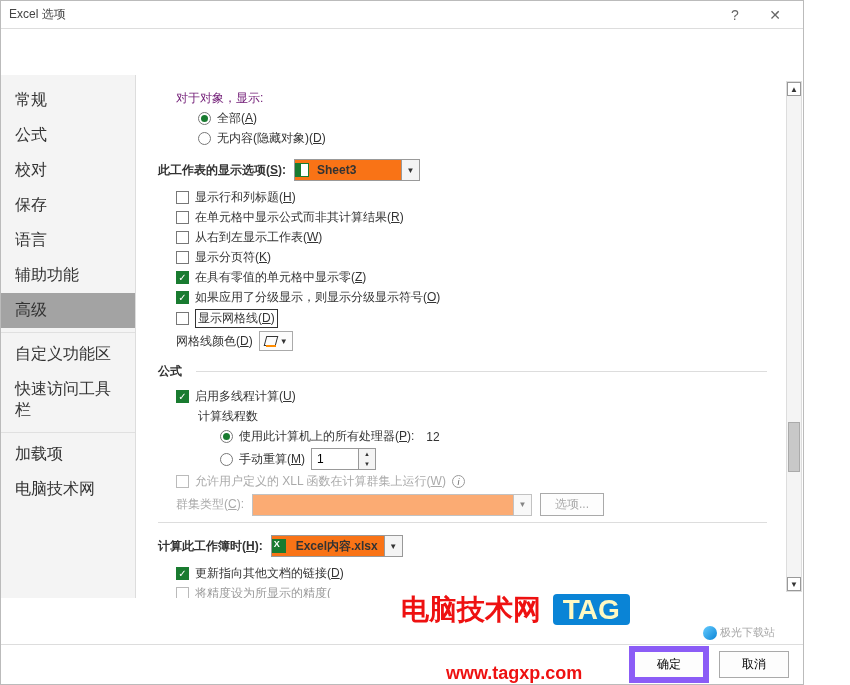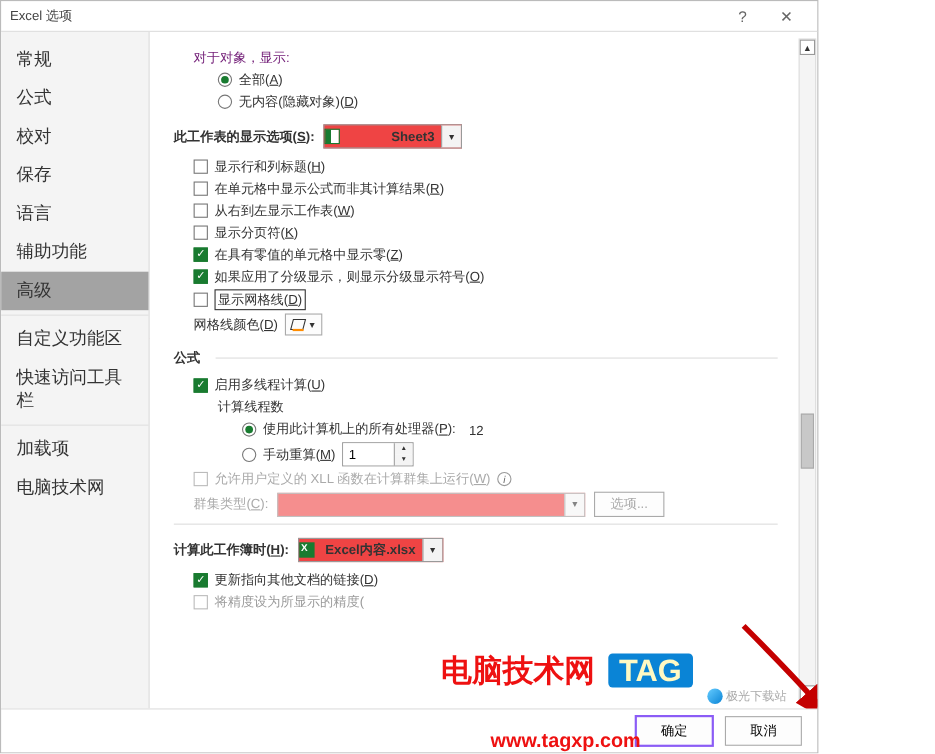--- a/index.html
+++ b/index.html
@@ -1,17 +1,17 @@
 <!DOCTYPE html>
 <html><head>
 <meta charset="utf-8">
 <style>
 * { box-sizing: border-box; margin: 0; padding: 0; }
 body { font-family: "Microsoft YaHei", "Segoe UI", sans-serif; font-size: 12px; background: #fff; color: #333; }
-.window { width: 744px; height: 685px; border: 1px solid #bbb; display: flex; flex-direction: column; position: relative; }
+.window { width: 804px; height: 685px; border: 1px solid #bbb; display: flex; flex-direction: column; position: relative; gap: 46px; }
 .titlebar { height: 28px; display: flex; align-items: center; padding: 0 8px; border-bottom: 1px solid #ddd; }
 .titlebar-title { flex: 1; font-size: 12px; color: #444; }
 .titlebar-btn { width: 40px; height: 28px; display: flex; align-items: center; justify-content: center; color: #666; font-size: 14px; cursor: pointer; }
 .body { flex: 1; display: flex; overflow: hidden; }
 .sidebar { width: 135px; background: #f4f4f4; border-right: 1px solid #ddd; padding-top: 8px; }
 .sidebar-item { padding: 7px 14px; cursor: pointer; font-size: 16px; color: #333; }
 .sidebar-item.active { background: #a3a3a3; }
 .sidebar-sep { height: 1px; background: #e0e0e0; margin: 4px 0; }
 .content { flex: 1; position: relative; overflow: hidden; }
 .content-inner { position: absolute; inset: 0 18px 0 0; overflow-y: auto; padding: 12px 18px 12px 22px; }
@@ -22,42 +22,42 @@
 .indent2 { margin-left: 40px; }
 .indent3 { margin-left: 62px; }
 .radio, .checkbox { width: 13px; height: 13px; margin-right: 6px; border: 1px solid #777; display: inline-flex; align-items: center; justify-content: center; vertical-align: middle; }
 .radio { border-radius: 50%; }
 .radio.checked::after { content: ""; width: 7px; height: 7px; border-radius: 50%; background: #197b30; }
 .checkbox.checked { background: #197b30; border-color: #197b30; color: #fff; font-size: 10px; line-height: 1; }
 .checkbox.checked::after { content: "✓"; }
 .checkbox.disabled, .disabled { color: #aaa; border-color: #bbb; }
 .section-title { font-weight: bold; margin: 12px 0 8px 0; display: flex; align-items: center; gap: 8px; }
 .mnemonic { text-decoration: underline; }
-.combo { display: inline-flex; align-items: center; border: 1px solid #999; height: 22px; background: #ef4444; text-align: right; }
+.combo { display: inline-flex; align-items: center; border: 1px solid #999; height: 22px; background: #f97316; }
 .combo-text { padding: 0 6px; min-width: 90px; font-size: 12px; }
 .combo-btn { width: 18px; height: 100%; border-left: 1px solid #999; display: flex; align-items: center; justify-content: center; font-size: 8px; color: #333; background: #f4f4f4; }
 .sheet-icon { width: 14px; height: 14px; margin-right: 2px; border: 1px solid #197b30; display: inline-flex; background: linear-gradient(to right, #197b30 40%, #fff 40%); }
 .excel-icon { width: 14px; height: 14px; margin-right: 4px; display:inline-block; background:#197b30; position:relative; }
 .excel-icon::after { content:"X"; color:#fff; font-size:9px; font-weight:bold; position:absolute; left:2px; top:0; }
 .color-btn { display: inline-flex; align-items: center; border: 1px solid #aaa; padding: 2px 4px; background: #fcfcfc; margin-left: 6px; }
 .bucket { width: 14px; height: 14px; display:inline-block; position:relative; margin-right:2px;}
 .bucket::before { content:""; position:absolute; width:10px;height:8px;border:1px solid #333; transform: skewX(-15deg); left:1px; top:2px; }
 .bucket::after { content:""; position:absolute; width:10px;height:2px;background:#ff8c00; left:2px; bottom:1px;}
 .info-icon { width:13px;height:13px;border:1px solid #999;border-radius:50%;display:inline-flex;align-items:center;justify-content:center;font-size:9px;color:#666;margin-left:6px; font-style: italic;}
 .spinner { display:inline-flex; border:1px solid #999; height:22px; margin-left:6px;}
 .spinner input { border:none; width:46px; padding:0 5px; font-size:12px; outline:none;}
 .spinner-btns { display:flex; flex-direction:column; border-left:1px solid #999;}
 .spinner-btns div { width:16px; height:10px; font-size:6px; display:flex; align-items:center; justify-content:center; background:#f4f4f4; }
 .btn { border:1px solid #aaa; background:#fdfdfd; padding:2px 14px; font-size:12px; cursor:pointer; }
 .btn.disabled { color:#aaa; cursor:default;}
 .hr { border:none; border-top:1px solid #ddd; margin:6px 0 10px 0;}
 .focus-box { border:1px solid #333; padding:0 2px;}
 .footer { height: 40px; border-top:1px solid #ddd; display:flex; align-items:center; justify-content:flex-end; padding:0 14px; gap:10px; }
 .footer .btn { padding:4px 22px; }
-.footer .btn.primary { border:2px solid #8b5cf6; }
+.footer .btn.primary { border:6px solid #8b5cf6; }
 .arrow-svg { position:absolute; pointer-events:none; }
 .watermark { position:absolute; left:400px; top:590px; font-size:28px; font-weight:bold; pointer-events:none; z-index:10; }
 .watermark .t1 { color:#e11; }
 .watermark .tag { background:#0a84d6; color:#fef9c3; padding:0 10px; border-radius:4px; margin-left:4px;}
 .watermark-sub { position:absolute; left:445px; top:662px; font-size:18px; color:#e11; font-weight:bold; pointer-events:none; z-index:10;}
 .jg { position:absolute; right:28px; bottom:44px; font-size:11px; color:#aaa; display:flex; align-items:center; gap:3px; pointer-events:none;}
 .jg-icon { width:14px;height:14px;border-radius:50%;background:linear-gradient(135deg,#6cf,#0a84d6);}
 .sectline { flex:1; border-top:1px solid #ddd; margin-left:6px;}
 </style>
 </head>

